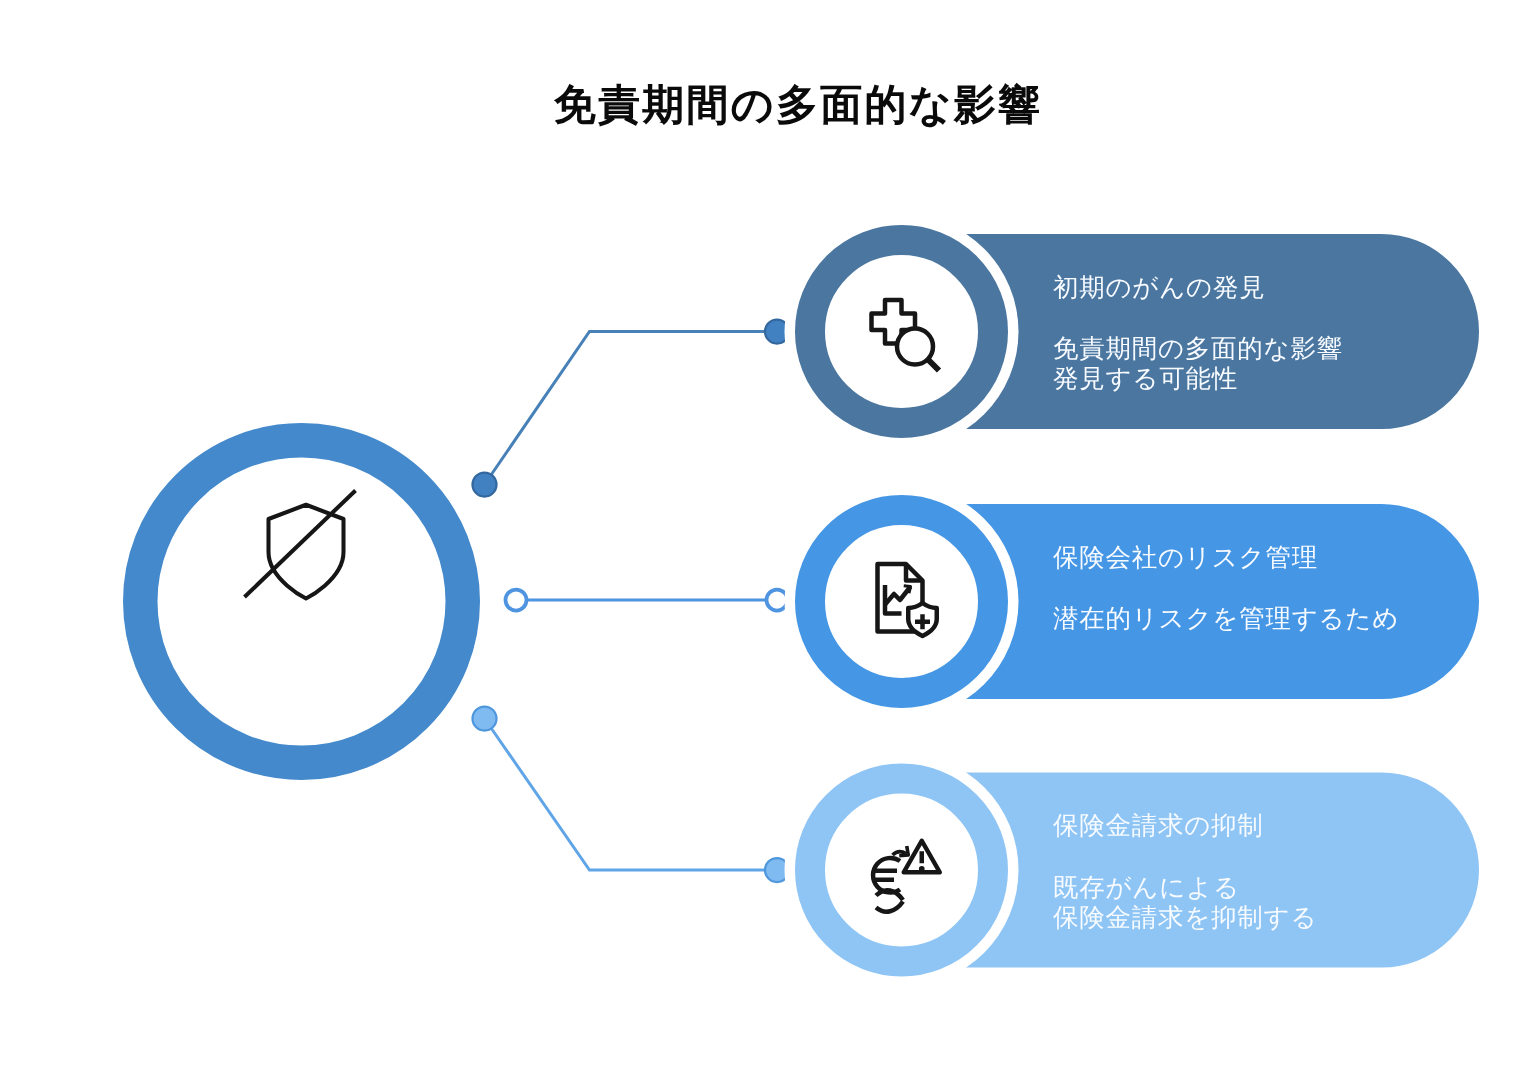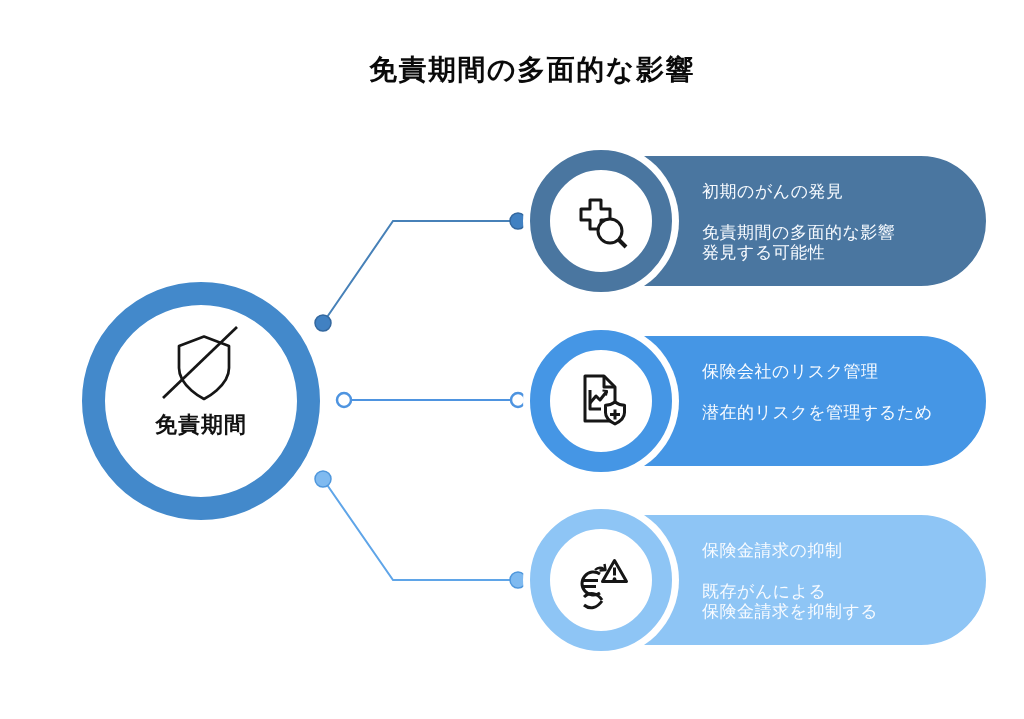--- a/index.html
+++ b/index.html
@@ -71,21 +71,20 @@
       <circle class="c-dot" cx="498" cy="580" r="8"></circle>
     </g>
   </svg>
 
   <div class="hub" style="--ring: #4389CB;">
     <div class="hub-ring"></div>
     <svg class="hub-icon" width="90" height="90" viewBox="0 0 90 90">
       <path class="ico" style="stroke-width:2.7" d="M45 76 C45 76 70 63.5 70 45 V23 L45 13.5 L20 23 V45 C20 63.5 45 76 45 76 Z"></path>
       <path class="ico" style="stroke-width:2.7" d="M4 75 L78 4"></path>
     </svg>
-    <div class="hub-label">免責期間</div>
   </div>
 
   <div class="row" style="top: 143px; --c: #4A76A0;">
     <div class="card">
       <div class="card-title">初期のがんの発見</div>
       <div class="card-body">
         <div>免責期間の多面的な影響</div>
         <div>発見する可能性</div>
       </div>
     </div>

